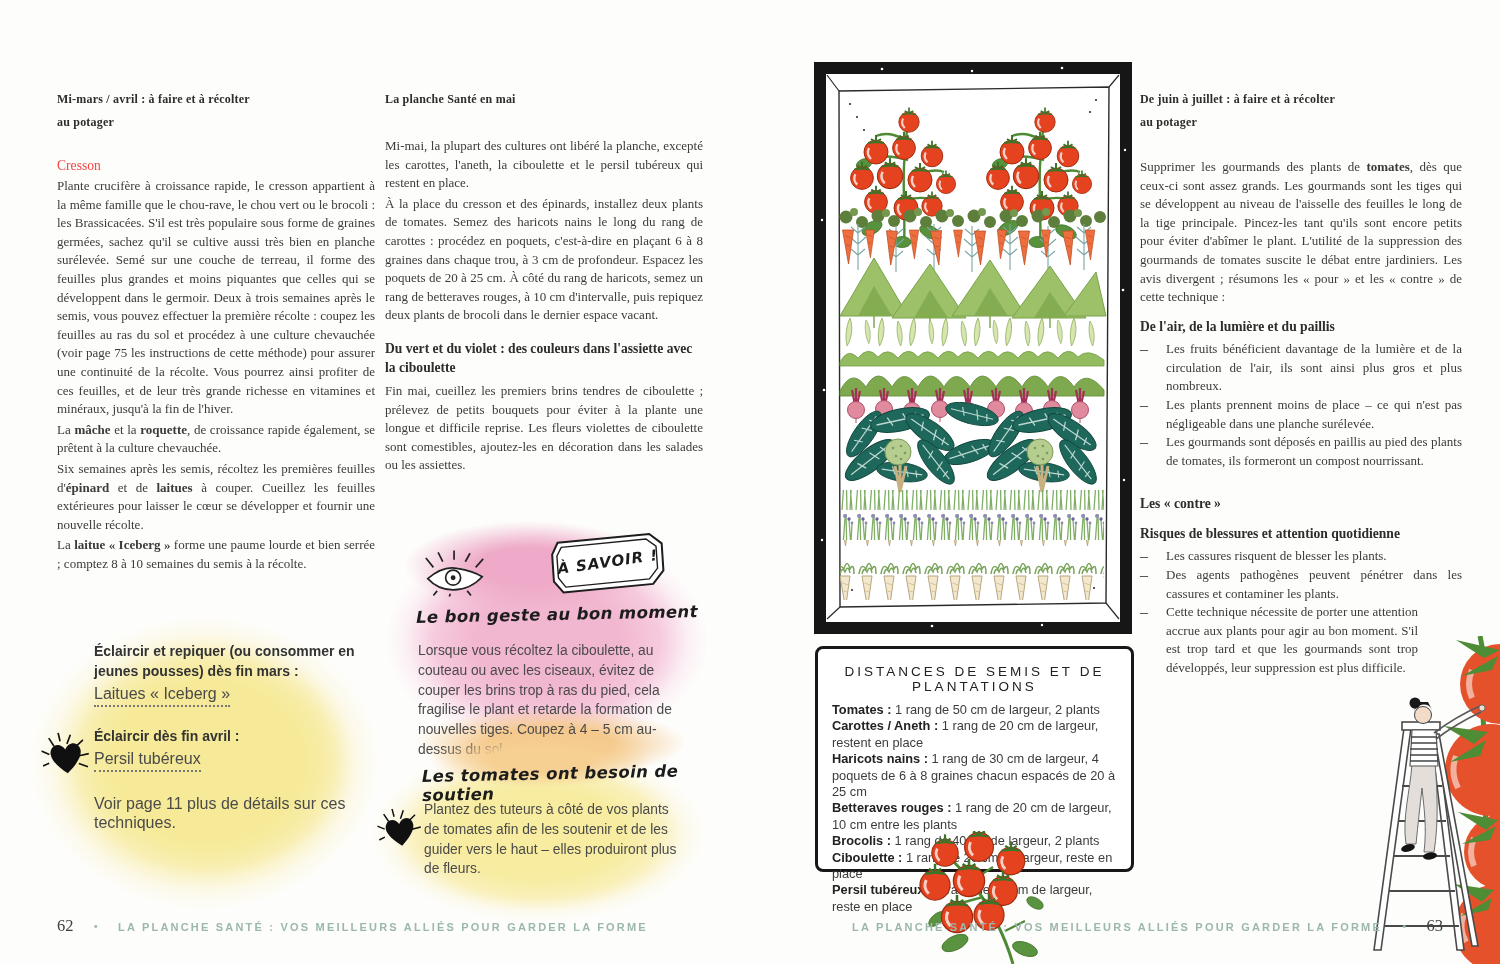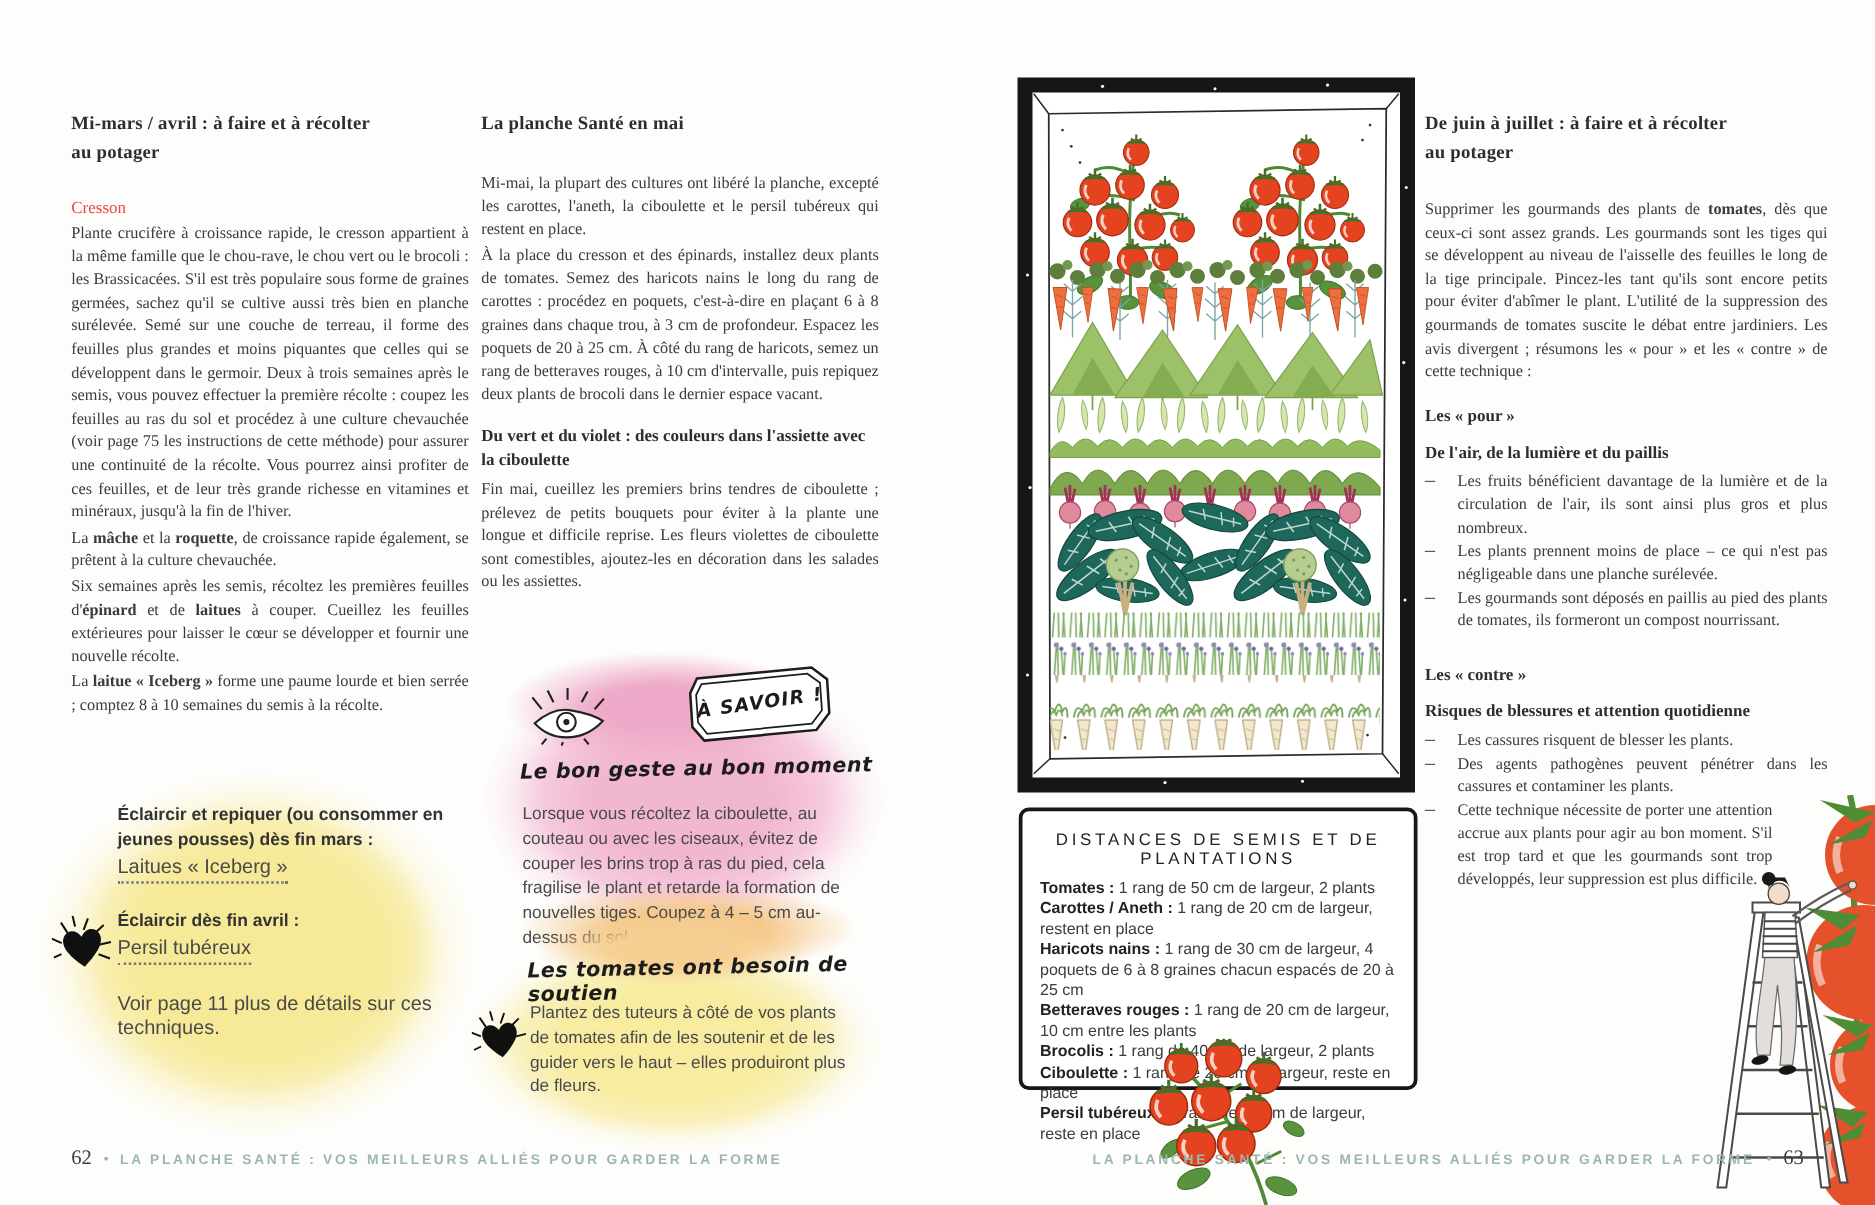--- a/index.html
+++ b/index.html
@@ -5,21 +5,21 @@
   html,body{margin:0;padding:0;}
   body{
     width:1500px;height:964px;position:relative;overflow:hidden;
     background:#fdfdfb;
     font-family:"Liberation Serif",serif;color:#3b3b3b;
   }
   .abs{position:absolute;}
   
   .col{position:absolute;}
   .serif-head{
-    font-size:15px;font-weight:bold;color:#2d2d2d;line-height:23px;
+    font-size:12px;font-weight:bold;color:#2d2d2d;line-height:23px;
     white-space:pre-line;margin:0 0 24px 0;letter-spacing:.2px;
   }
   .body-p{font-size:13px;line-height:18.6px;text-align:justify;margin:0;}
   .body-p + .body-p{margin-top:2px;}
   .mt10{margin-top:10px;}
   .inline-head{font-size:13.6px;font-weight:normal;color:#ef4444;margin:0 0 3px 0;}
   .sub-head{font-size:13.6px;font-weight:bold;color:#2d2d2d;line-height:19.5px;margin:14px 0 4px 0;}
   .bullet{display:flex;margin:0;}
   .bullet .dash{width:26px;flex:0 0 26px;}
   .bullet .bt{flex:1;text-align:justify;font-size:13px;line-height:18.6px;}
@@ -50,21 +50,21 @@
   #distances-box .dtitle{
     font-family:"Liberation Sans",sans-serif;font-size:13.5px;letter-spacing:3px;
     color:#222;text-align:center;margin:15px 8px 8px 8px;
   }
   .ditem{
     font-family:"Liberation Sans",sans-serif;font-size:12.8px;line-height:16.4px;
     color:#3c3c3c;padding:0 14px;
   }
   .ditem strong{color:#222;}
   
-  .footer{position:absolute;top:916px;display:flex;align-items:baseline;gap:9px;}
+  .footer{position:absolute;top:916px;display:flex;align-items:baseline;gap:20px;}
   .pagenum{font-family:"Liberation Serif",serif;font-size:16.5px;color:#3f3f3f;}
   .ftitle{
     font-family:"Liberation Sans",sans-serif;font-size:11px;font-weight:bold;
     letter-spacing:2.2px;color:#9cb7ad;
   }
   .fdot{color:#9cb7ad;font-size:13px;}
 </style>
 </head>
 <body>
 
@@ -376,21 +376,20 @@
 
   <rect x="28" y="430" width="264" height="50" fill="url(#chv)"></rect>
 
   <rect x="28" y="480" width="264" height="60" fill="url(#psn)"></rect>
 </svg>
 
 <div class="col" style="left:1140px;top:88px;width:322px;">
   <h2 class="serif-head">De juin à juillet : à faire et à récolter
 au potager</h2>
   <p class="body-p"><span>Supprimer les gourmands des plants de </span><strong>tomates</strong><span>, dès que ceux-ci sont assez grands. Les gourmands sont les tiges qui se développent au niveau de l'aisselle des feuilles le long de la tige principale. Pincez-les tant qu'ils sont encore petits pour éviter d'abîmer le plant. L'utilité de la suppression des gourmands de tomates suscite le débat entre jardiniers. Les avis divergent ; résumons les « pour » et les « contre » de cette technique :</span></p>
-  <p class="sub-head" style="margin-top:16px;">Les « pour »</p>
   <p class="sub-head" style="margin-top:10px;">De l'air, de la lumière et du paillis</p>
   <div class="bullet">
     <span class="dash">–</span>
     <span class="bt">Les fruits bénéficient davantage de la lumière et de la circulation de l'air, ils sont ainsi plus gros et plus nombreux.</span>
   </div>
   <div class="bullet">
     <span class="dash">–</span>
     <span class="bt">Les plants prennent moins de place – ce qui n'est pas négligeable dans une planche surélevée.</span>
   </div>
   <div class="bullet">

